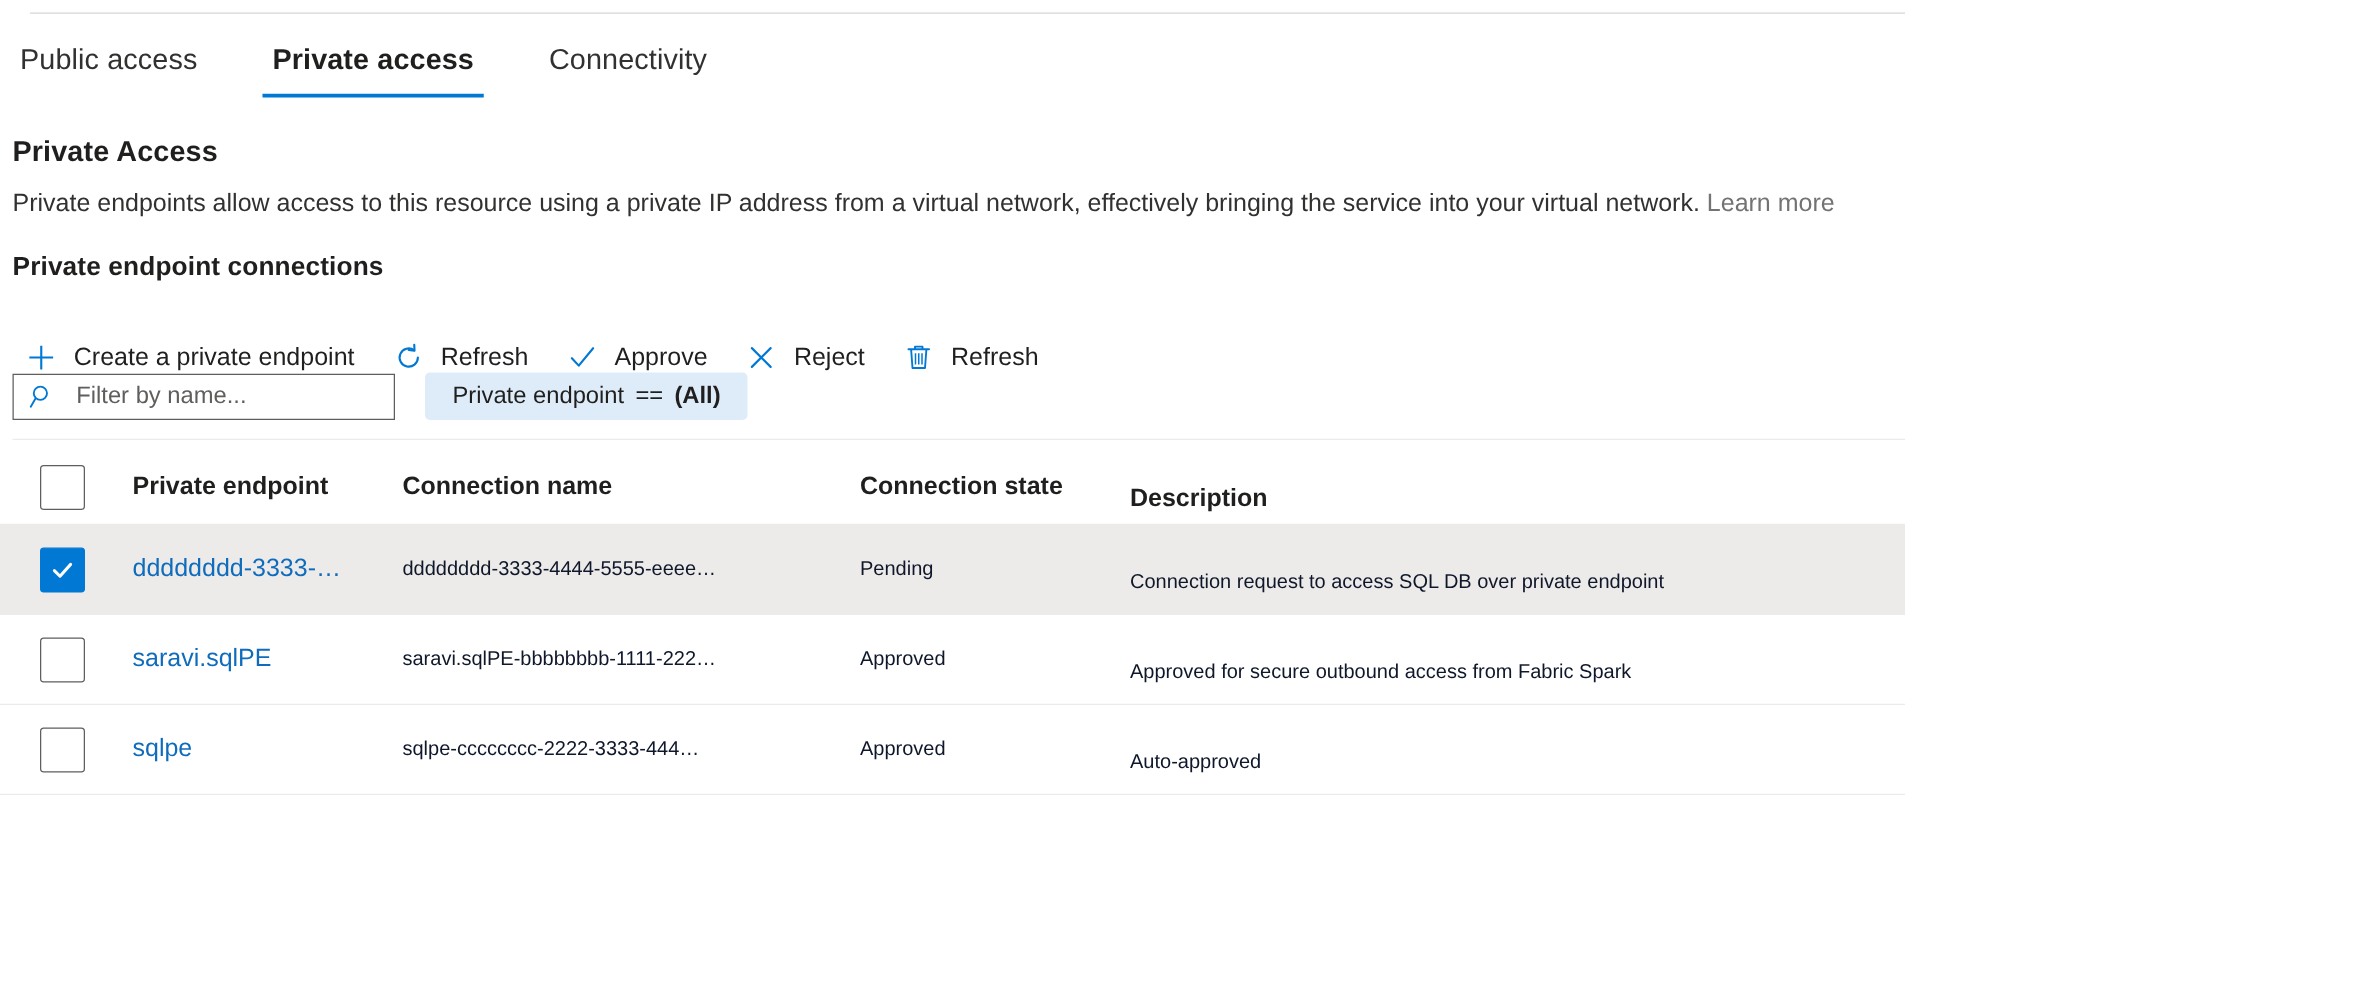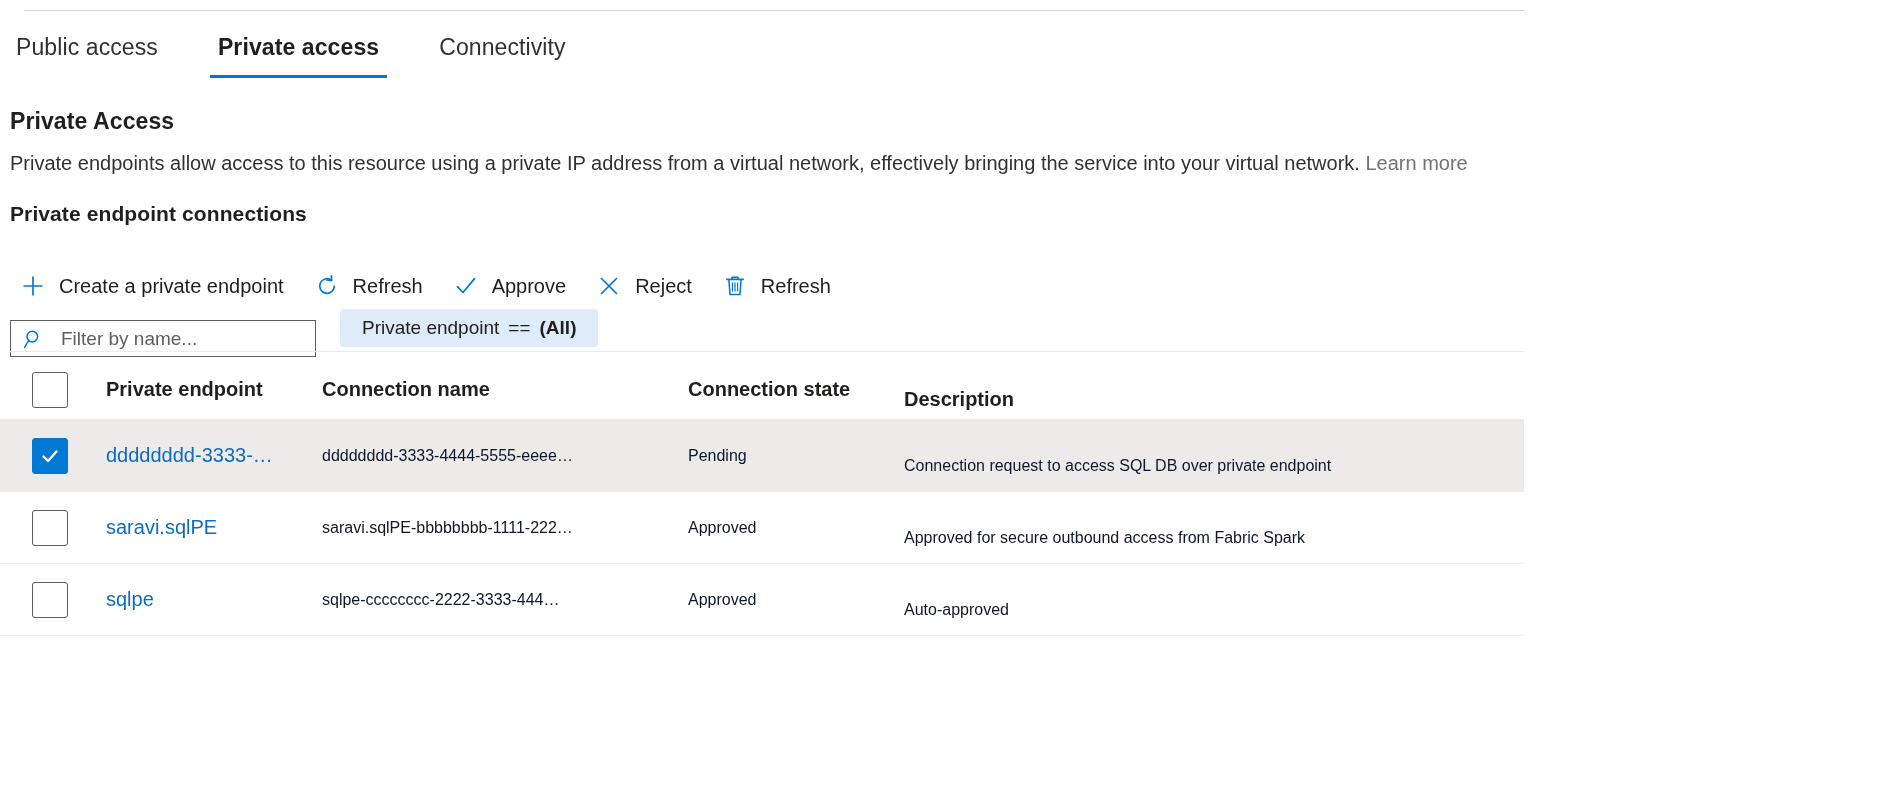--- a/index.html
+++ b/index.html
@@ -148,21 +148,20 @@
   .searchbox {
     display: flex;
     align-items: center;
     width: 306px;
     height: 37px;
     border: 1px solid #605e5c;
     background: #fff;
     box-sizing: border-box;
     padding: 0 8px 0 12px;
     cursor: text;
-    margin-top: 22px;
   }
   .searchbox .sicon {
     display: inline-flex;
     align-items: center;
     justify-content: center;
     width: 22px;
     height: 22px;
     color: #0078d4;
     flex: 0 0 auto;
     margin-right: 16px;

